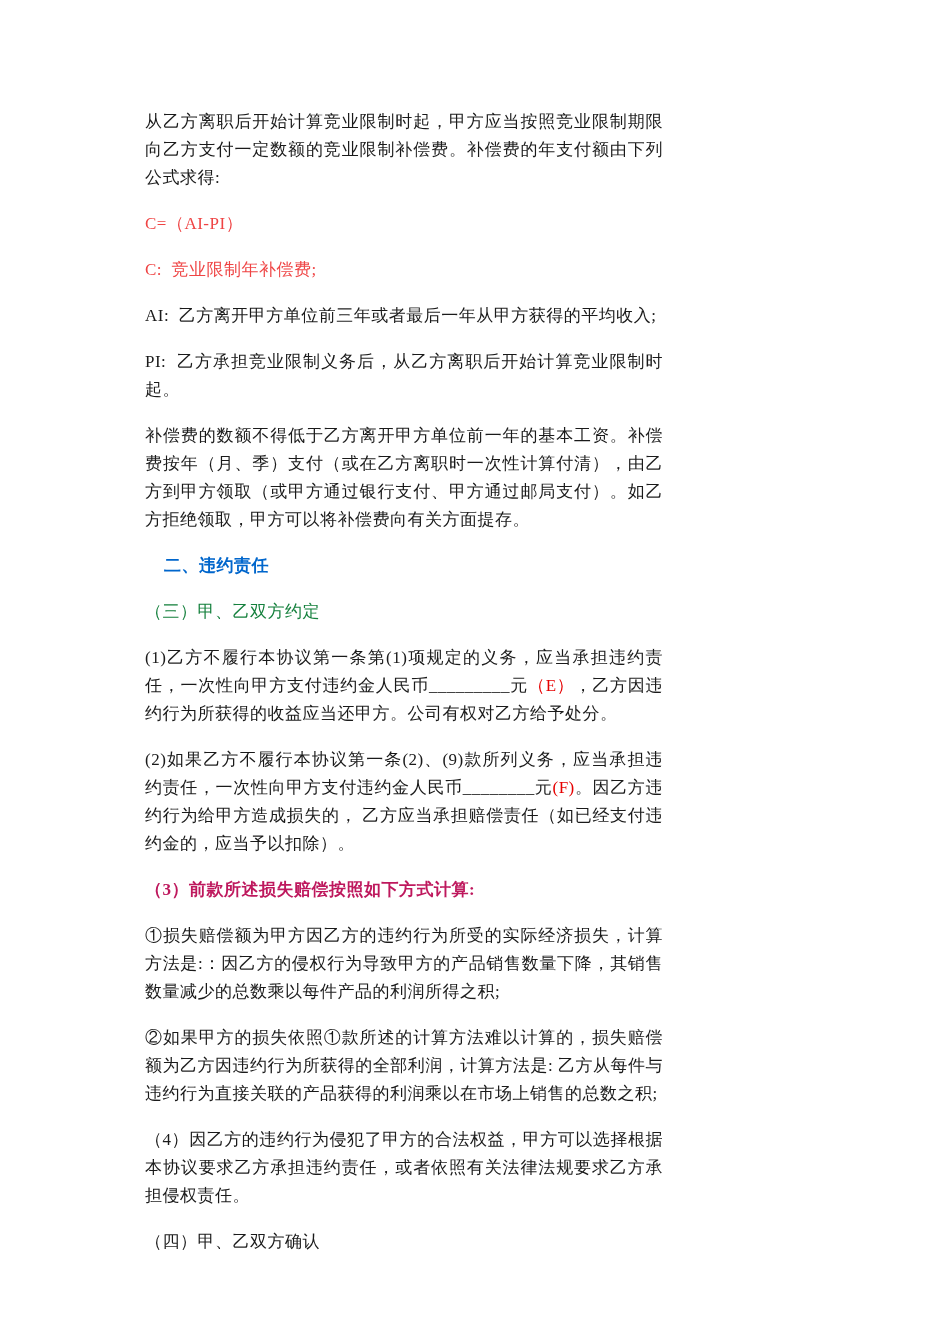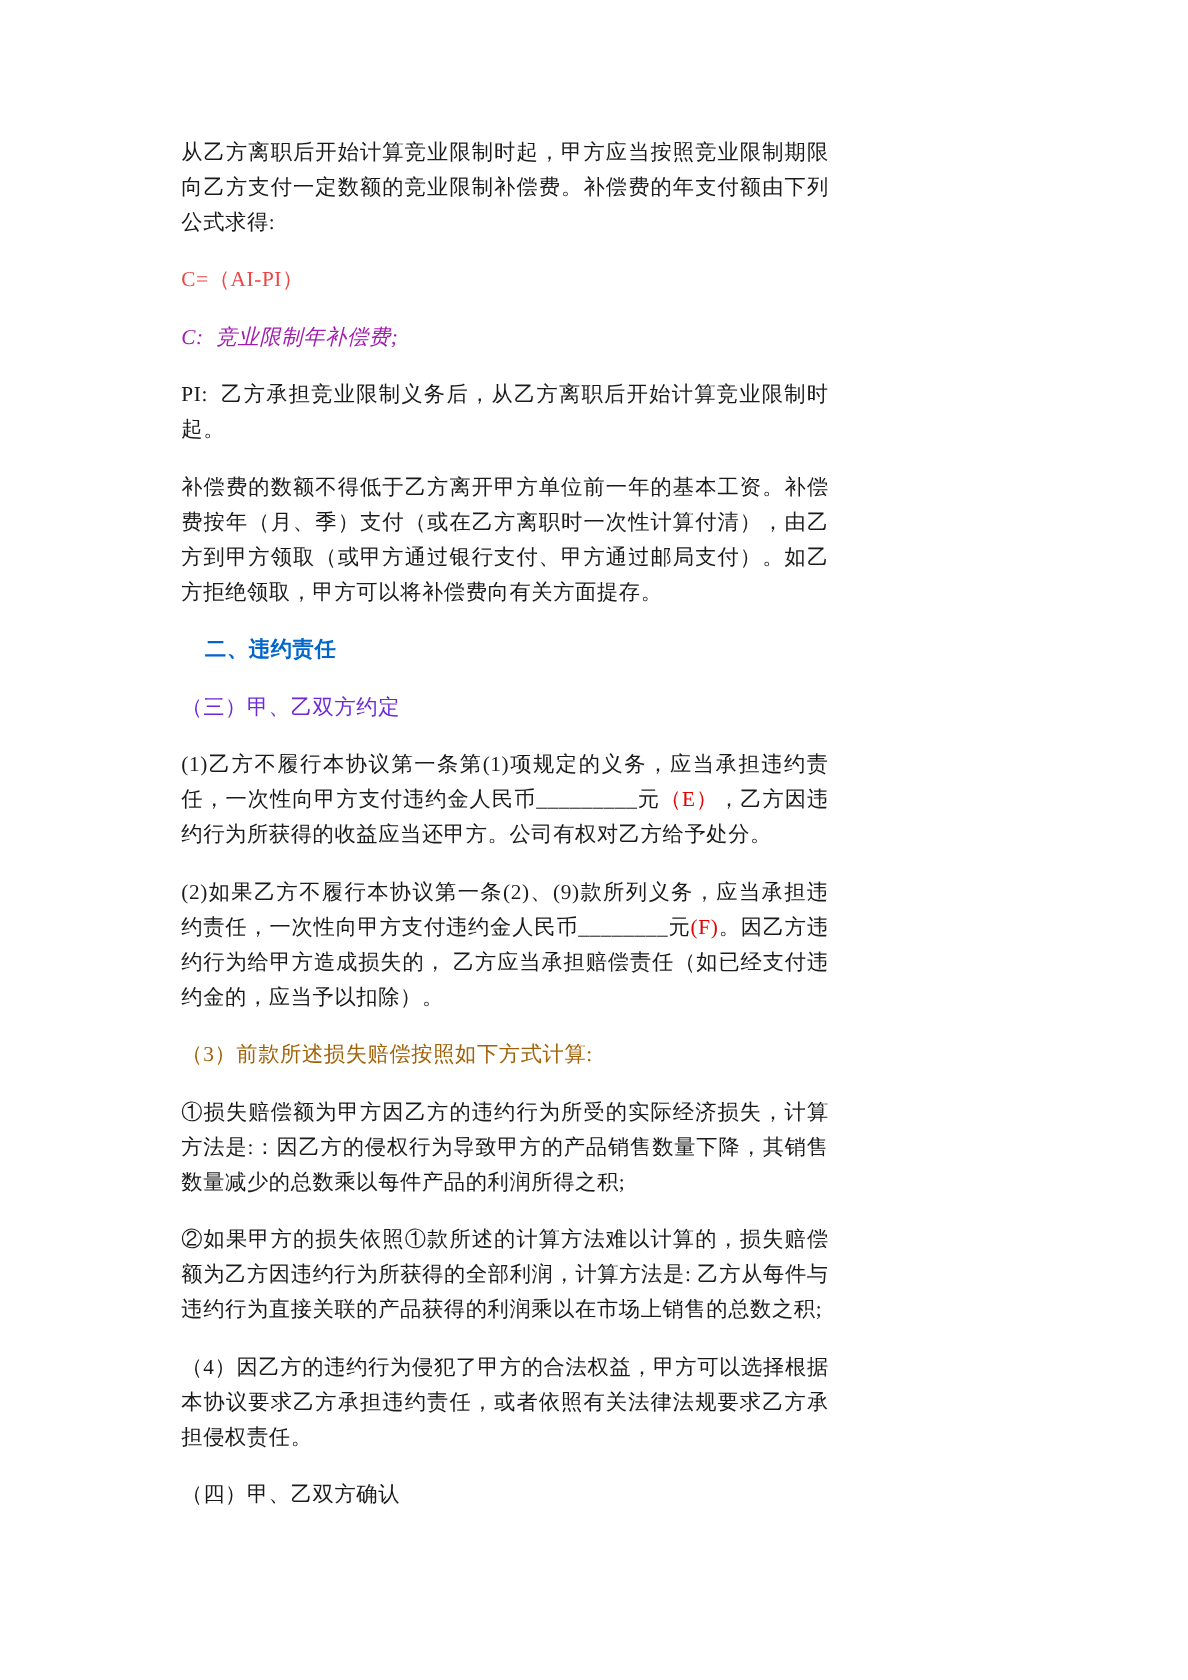--- a/index.html
+++ b/index.html
@@ -39,26 +39,27 @@
     white-space: pre-wrap;
   }
 </style>
 </head>
 <body>
 
 <div class="page">
   <div class="doc-body">
       <p class="para body"><span style="color: rgb(26, 26, 26);">从乙方离职后开始计算竞业限制时起，甲方应当按照竞业限制期限向乙方支付一定数额的竞业限制补偿费。补偿费的年支付额由下列公式求得:</span></p>
       <p class="para body"><span style="color: #ef4444;">C=（AI-PI）</span></p>
-      <p class="para body"><span style="color: #a21caf; font-style: italic;">C:  竞业限制年补偿费;</span></p>
+      <p class="para body"><span style="color: #ef4444;">C:  竞业限制年补偿费;</span></p>
+      <p class="para body"><span style="color: rgb(26, 26, 26);">AI:  乙方离开甲方单位前三年或者最后一年从甲方获得的平均收入;</span></p>
       <p class="para body"><span style="color: rgb(26, 26, 26);">PI:  乙方承担竞业限制义务后，从乙方离职后开始计算竞业限制时起。</span></p>
       <p class="para body"><span style="color: rgb(26, 26, 26);">补偿费的数额不得低于乙方离开甲方单位前一年的基本工资。补偿费按年（月、季）支付（或在乙方离职时一次性计算付清），由乙方到甲方领取（或甲方通过银行支付、甲方通过邮局支付）。如乙方拒绝领取，甲方可以将补偿费向有关方面提存。</span></p>
       <p class="para heading"><span style="color: rgb(0, 102, 204); margin-left: 19px;">二、违约责任</span></p>
-      <p class="para body"><span style="color: #6d28d9;">（三）甲、乙双方约定</span></p>
+      <p class="para body"><span style="color: #15803d;">（三）甲、乙双方约定</span></p>
       <p class="para body"><span style="color: rgb(26, 26, 26);">(1)乙方不履行本协议第一条第(1)项规定的义务，应当承担违约责任，一次性向甲方支付违约金人民币_________元</span><span style="color: rgb(230, 0, 0);">（E）</span><span style="color: rgb(26, 26, 26);">，乙方因违约行为所获得的收益应当还甲方。公司有权对乙方给予处分。</span></p>
       <p class="para body"><span style="color: rgb(26, 26, 26);">(2)如果乙方不履行本协议第一条(2)、(9)款所列义务，应当承担违约责任，一次性向甲方支付违约金人民币________元</span><span style="color: rgb(230, 0, 0);">(F)</span><span style="color: rgb(26, 26, 26);">。因乙方违约行为给甲方造成损失的， 乙方应当承担赔偿责任（如已经支付违约金的，应当予以扣除）。</span></p>
-      <p class="para body"><span style="color: #a16207;">（3）前款所述损失赔偿按照如下方式计算:</span></p>
+      <p class="para body"><span style="color: #be185d; font-weight: bold;">（3）前款所述损失赔偿按照如下方式计算:</span></p>
       <p class="para body"><span style="color: rgb(26, 26, 26);">①损失赔偿额为甲方因乙方的违约行为所受的实际经济损失，计算方法是:：因乙方的侵权行为导致甲方的产品销售数量下降，其销售数量减少的总数乘以每件产品的利润所得之积;</span></p>
       <p class="para body"><span style="color: rgb(26, 26, 26);">②如果甲方的损失依照①款所述的计算方法难以计算的，损失赔偿额为乙方因违约行为所获得的全部利润，计算方法是: 乙方从每件与违约行为直接关联的产品获得的利润乘以在市场上销售的总数之积;</span></p>
       <p class="para body"><span style="color: rgb(26, 26, 26);">（4）因乙方的违约行为侵犯了甲方的合法权益，甲方可以选择根据本协议要求乙方承担违约责任，或者依照有关法律法规要求乙方承担侵权责任。</span></p>
       <p class="para body"><span style="color: rgb(26, 26, 26);">（四）甲、乙双方确认</span></p>
     </div>
 </div>
 
 </body></html>

